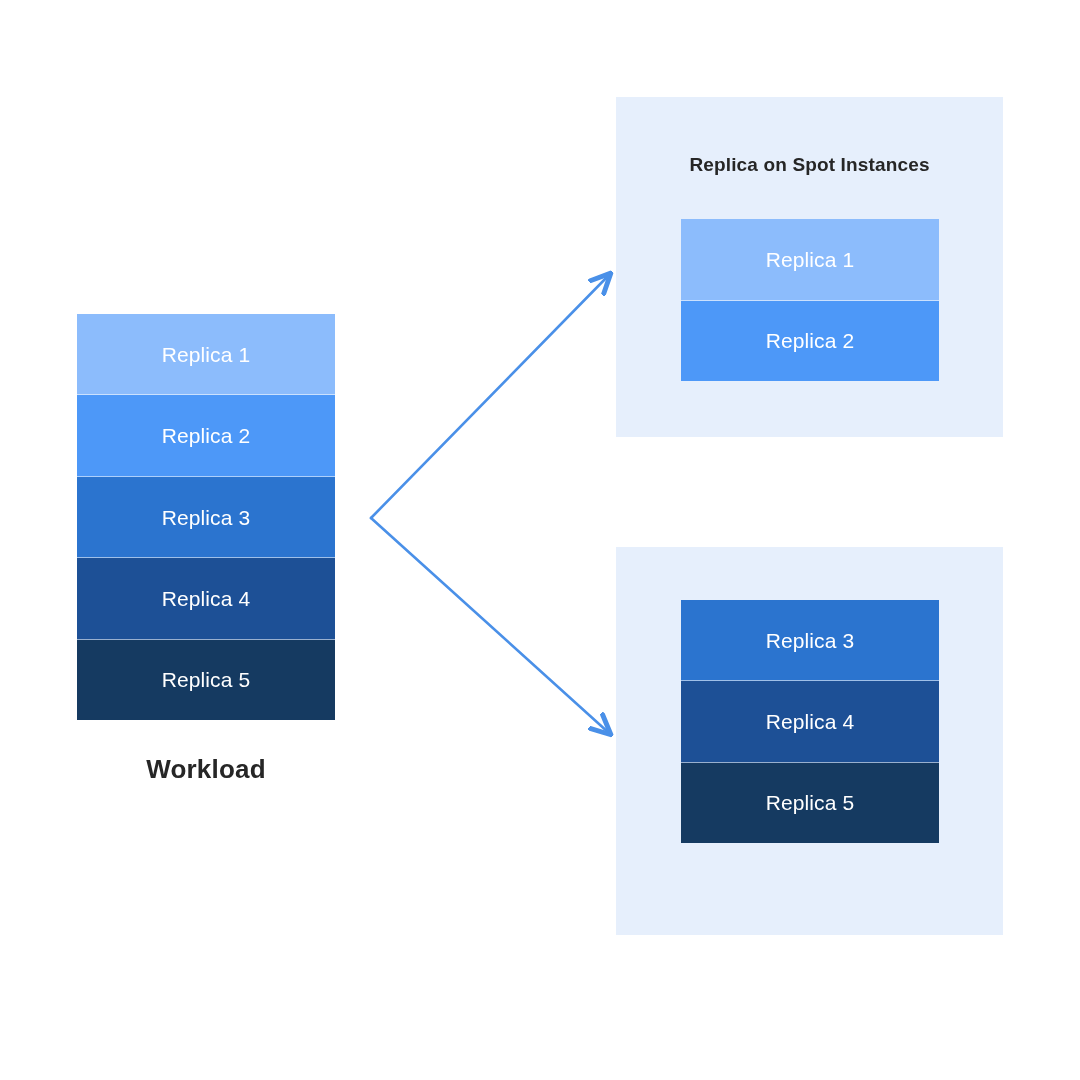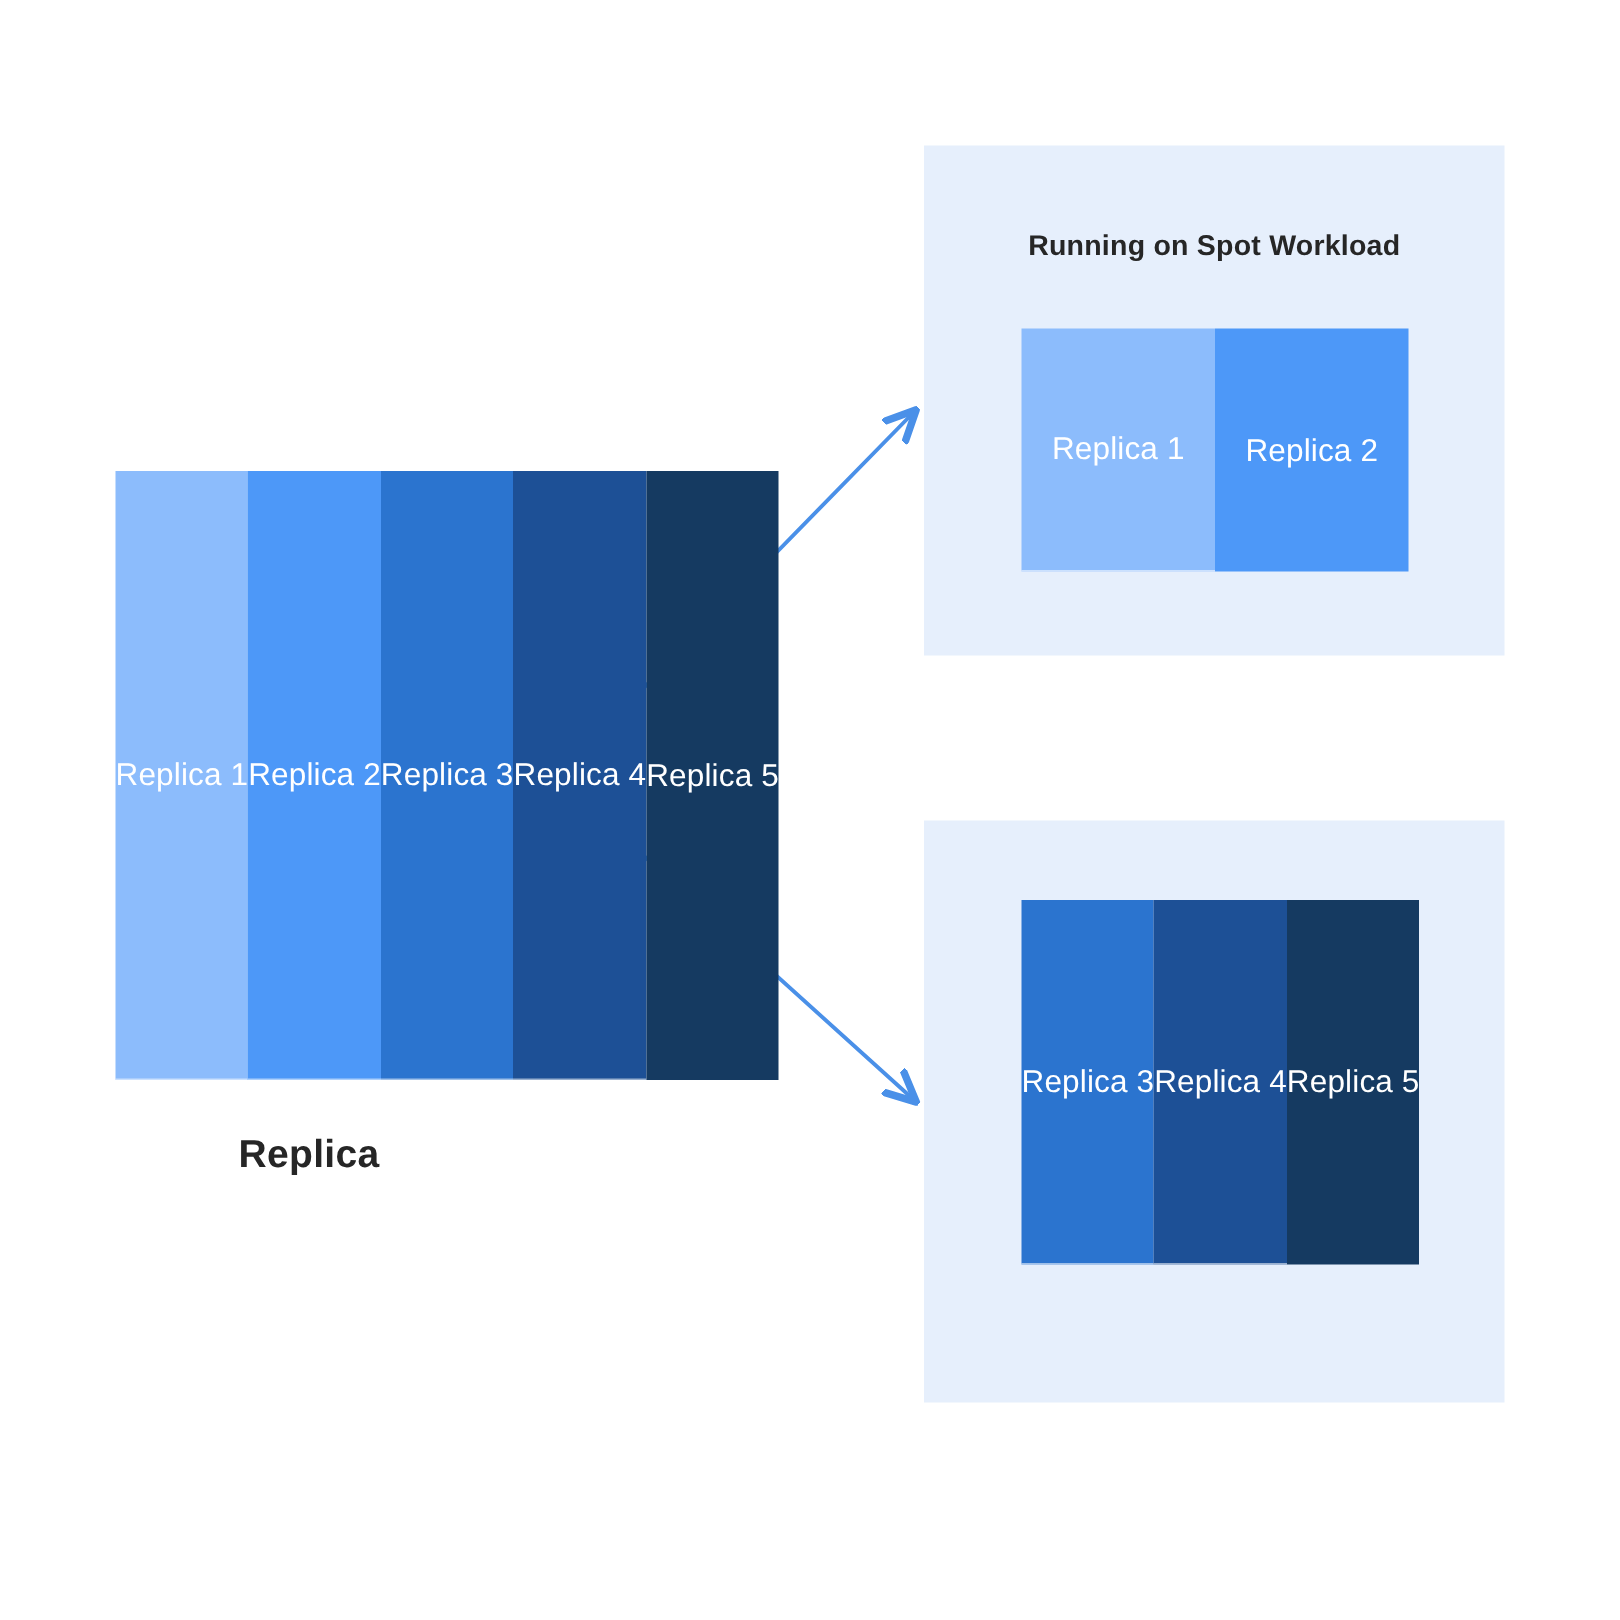--- a/index.html
+++ b/index.html
@@ -27,20 +27,21 @@
     top: 0;
     width: 1080px;
     height: 1080px;
     pointer-events: none;
   }
 
   
   .replica-stack {
     position: absolute;
     display: flex;
+    flex-direction: column;
     box-sizing: border-box;
     text-align: right;
   }
   .replica-cell {
     flex: 1 1 0;
     display: flex;
     align-items: center;
     justify-content: center;
     box-sizing: border-box;
     border-bottom: 1px solid rgba(255,255,255,0.55);
@@ -163,26 +164,26 @@
       <div class="replica-cell" style="background:#1d5096;">
         <span class="replica-label">Replica 4</span>
       </div>
 
       <div class="replica-cell" style="background:#153a61;">
         <span class="replica-label">Replica 5</span>
       </div>
 
     </div>
 
-    <div id="workload-caption">Replica</div>
+    <div id="workload-caption">Workload</div>
   </div>
 
   <div id="panel-spot" class="panel">
 
-    <div id="panel-spot-title" class="panel-title">Running on Spot Workload</div>
+    <div id="panel-spot-title" class="panel-title">Replica on Spot Instances</div>
 
     <div id="spot-stack" class="replica-stack">
 
       <div class="replica-cell" style="background:#8cbcfc;">
         <span class="replica-label">Replica 1</span>
       </div>
 
       <div class="replica-cell" style="background:#4d98f8;">
         <span class="replica-label">Replica 2</span>
       </div>

